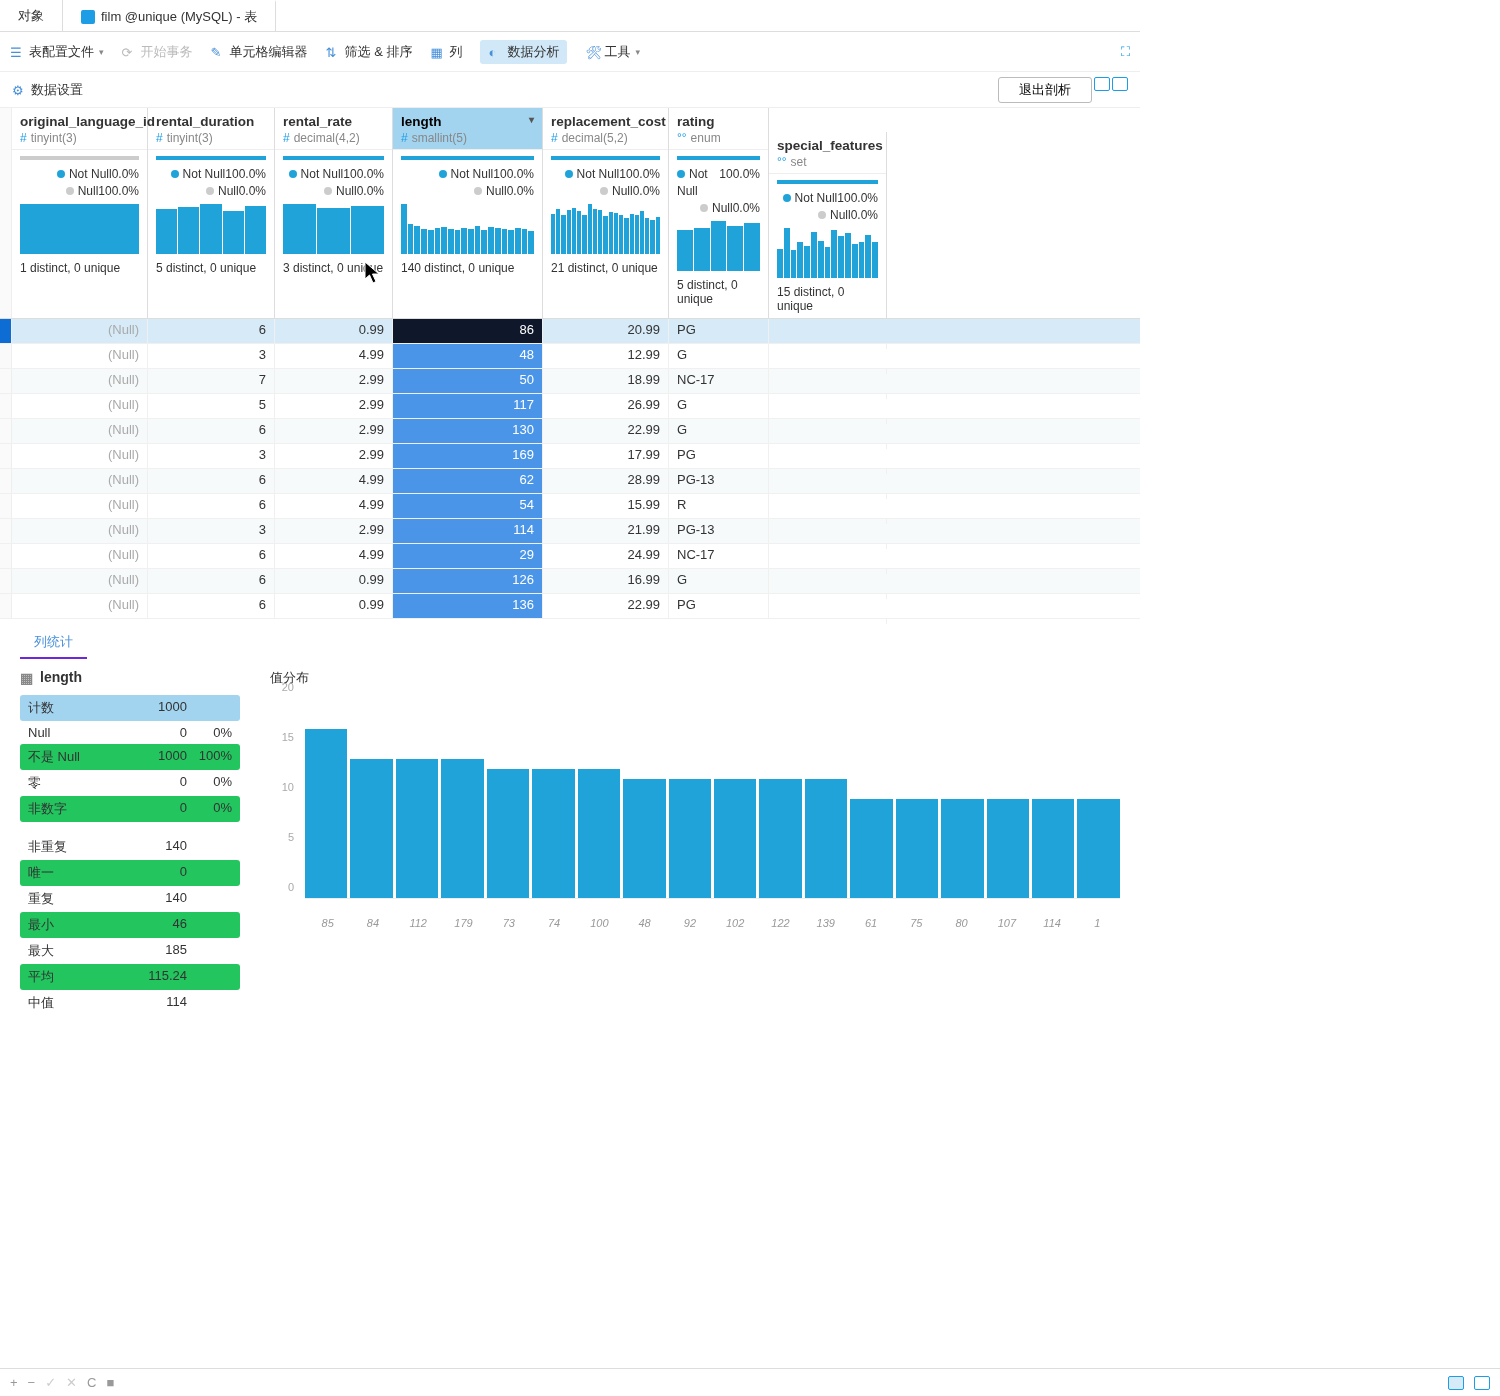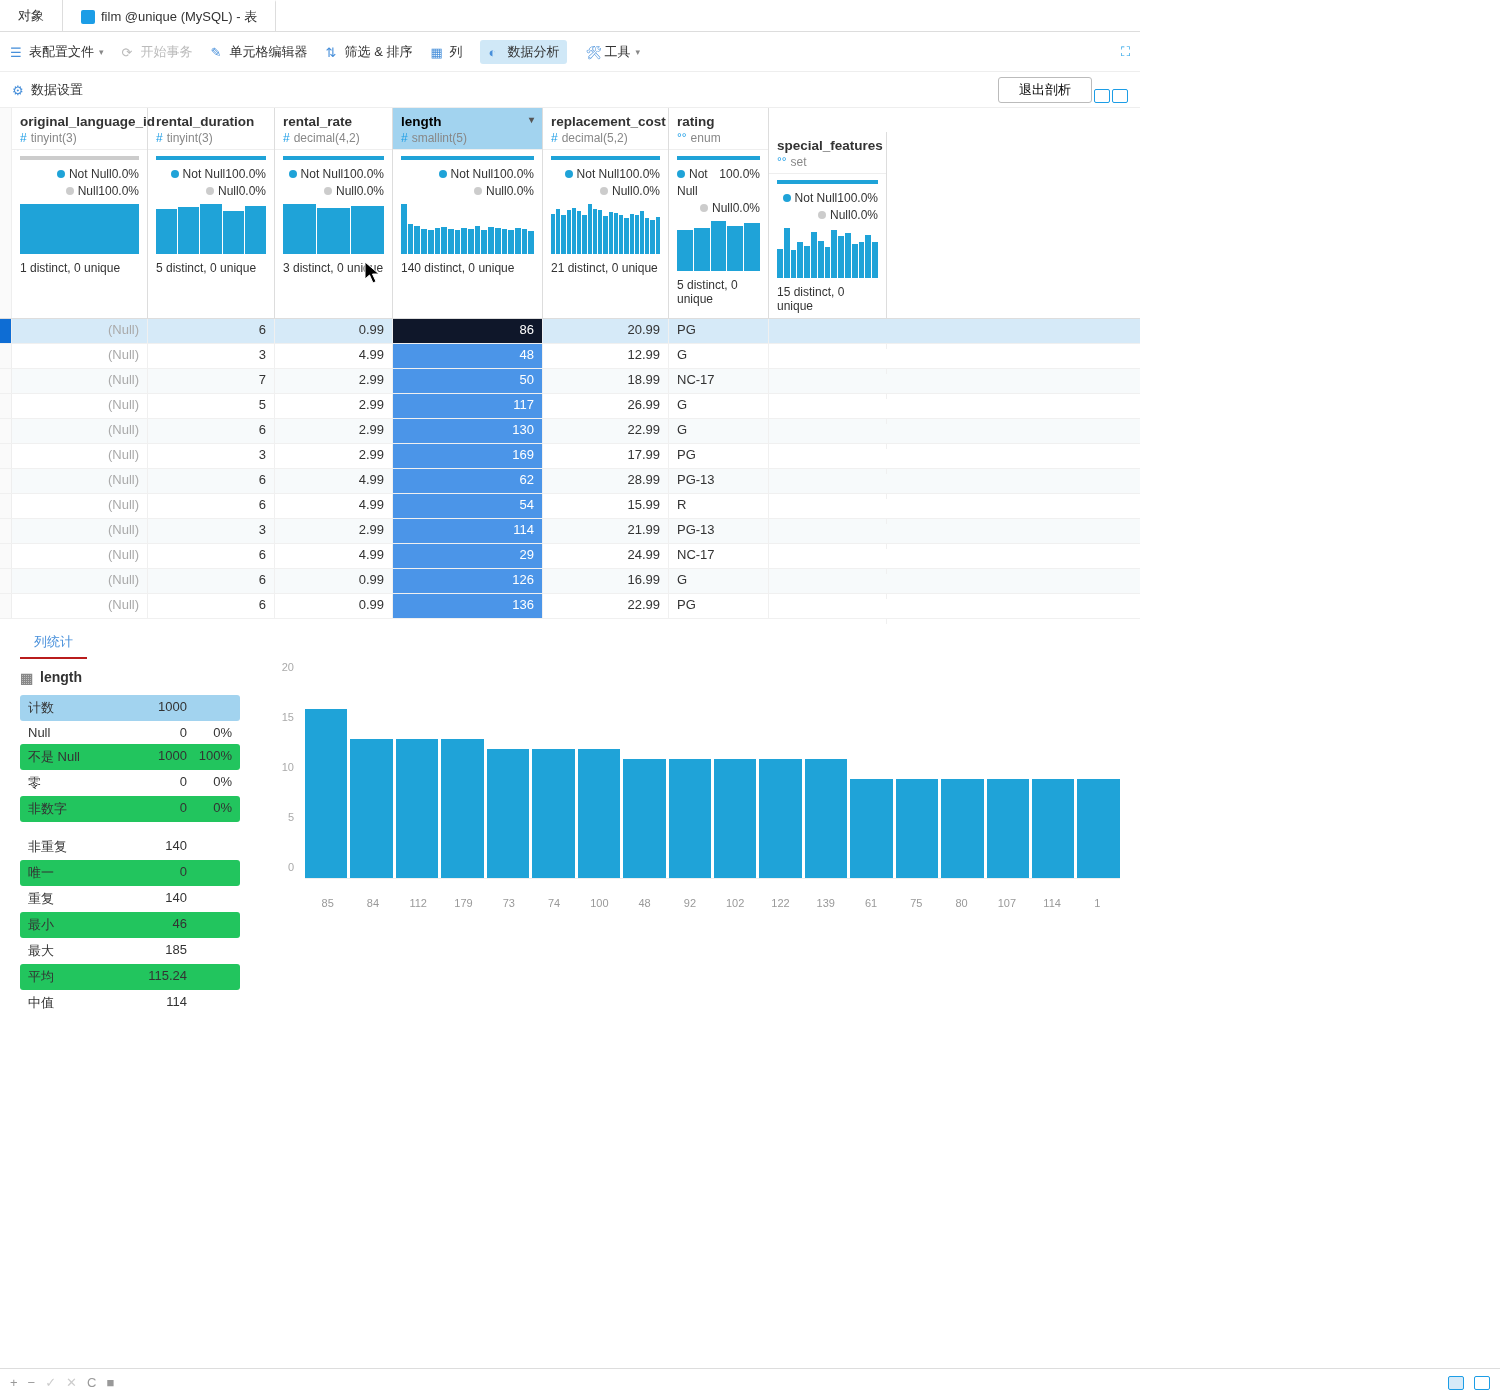--- a/index.html
+++ b/index.html
@@ -10,21 +10,21 @@
 .tab-icon { width: 14px; height: 14px; background: #1c9de6; border-radius: 2px; display: inline-block; }
 .toolbar { display: flex; align-items: center; padding: 6px 10px; gap: 18px; border-bottom: 1px solid #eee; height: 40px; }
 .toolbar-item { display: flex; align-items: center; gap: 5px; font-size: 13px; color: #333; cursor: pointer; }
 .toolbar-item.disabled { color: #bbb; }
 .toolbar-item.active { background: #d0e8f7; padding: 3px 8px; border-radius: 3px; }
 .icon { width: 14px; height: 14px; display: inline-block; }
 .icon-blue { color: #478fda; }
 .caret { font-size: 9px; color: #888; }
 .expand-icon { margin-left: auto; color: #1c9de6; }
 .settings-bar { display: flex; align-items: center; padding: 6px 12px; border-bottom: 1px solid #eee; height: 36px; }
-.settings-bar .right { margin-left: auto; display: flex; gap: 2px; align-items: flex-end; }
+.settings-bar .right { margin-left: auto; display: flex; gap: 2px; align-items: flex-start; }
 .btn-outline { border: 1px solid #bbb; background: #fff; padding: 3px 20px; border-radius: 3px; font-size: 13px; cursor: pointer; }
 .view-icon { width: 16px; height: 14px; border: 1.5px solid #1c9de6; border-radius: 2px; display: inline-block; }
 .grid-header { display: flex; border-bottom: 1px solid #ddd; }
 .col { border-right: 1px solid #ddd; flex-shrink: 0; }
 .col-h { padding: 6px 8px 4px; }
 .col-h .name { font-weight: 600; font-size: 13.5px; }
 .col-h .type { font-size: 12px; color: #888; display: flex; gap: 4px; align-items: center; margin-top: 2px; }
 .type-icon { color: #1c9de6; font-size: 12px; }
 .col.selected .col-h { background: #a2d3ef; }
 .col.selected .col-h .name { color: #000; }
@@ -44,40 +44,40 @@
 .data-row.sel { background: #d6eaf8; }
 .data-row.alt:not(.sel) { background: #f7fafb; }
 .cell { border-right: 1px solid #f0f0f0; padding: 3px 8px; text-align: right; overflow: hidden; white-space: nowrap; flex-shrink: 0; }
 .cell.left { text-align: left; }
 .cell.null { color: #aaa; }
 .cell.hilite { background: #4b95e8; color: #fff; }
 .cell.hilite.sel { background: #0f172a; }
 .row-handle { width: 12px; border-right: 1px solid #eee; background: #fafafa; flex-shrink: 0; }
 .data-row.sel .row-handle { background: #0e6dd4; }
 .bottom-tabs { margin-top: 8px; padding: 0 20px; }
-.btab { display: inline-block; padding: 6px 14px; color: #478fda; border-bottom: 2px solid #b91c1c; font-size: 13px; }
+.btab { display: inline-block; padding: 6px 14px; color: #478fda; border-bottom: 2px solid #6d28d9; font-size: 13px; }
 .stats-panel { display: flex; padding: 10px 20px; gap: 30px; }
 .stats-left { width: 220px; }
 .panel-title { font-weight: 600; display: flex; gap: 6px; align-items: center; margin-bottom: 10px; font-size: 14px; }
 .grid-icon { width: 14px; height: 14px; display: inline-block; }
 .grid-icon::before { content: "▦"; color: #888; }
 .stat-item { display: flex; padding: 4px 8px; border-radius: 3px; font-size: 13px; }
 .stat-item.hl { background: #a2d3ef; }
 .stat-item.alt { background: #22c55e; }
 .stat-item .lbl { flex: 1; }
 .stat-item .v1 { width: 50px; text-align: right; }
 .stat-item .v2 { width: 45px; text-align: right; }
 .chart-area { flex: 1; }
 .chart-title { font-size: 13px; margin-bottom: 12px; }
 .chart { position: relative; height: 230px; margin-top: 10px; }
 .y-axis { position: absolute; left: 0; top: 0; bottom: 30px; width: 30px; }
 .y-tick { position: absolute; right: 6px; font-size: 11px; color: #aaa; transform: translateY(-50%); }
 .bars-area { position: absolute; left: 35px; right: 0; top: 0; bottom: 30px; display: flex; align-items: flex-end; gap: 3px; border-bottom: 1px solid #eee; }
 .bar { flex: 1; background: #1fa3d8; }
-.x-labels { position: absolute; left: 35px; right: 0; bottom: 0; display: flex; }
+.x-labels { position: absolute; left: 35px; right: 0; bottom: 0; display: flex; font-style: italic; }
 .x-lbl { flex: 1; text-align: center; font-size: 11px; color: #999; }
 .footer { position: absolute; bottom: 0; left: 0; right: 0; height: 28px; border-top: 1px solid #ddd; display: flex; align-items: center; padding: 0 10px; gap: 10px; color: #999; }
 .footer .spacer { flex: 1; }
 .c-w0 { width: 136px; } .c-w1 { width: 127px; } .c-w2 { width: 118px; } .c-w3 { width: 150px; } .c-w4 { width: 126px; } .c-w5 { width: 100px; } .c-w6 { width: 118px; margin-top: 24px; }
 .cursor { position: absolute; left: 364px; top: 261px; font-size: 18px; z-index: 100; pointer-events: none; }
 svg { display: block; }
 </style>
 </head>
 <body>
 
@@ -543,20 +543,21 @@
           <span class="v2"></span>
         </div>
         <div class="stat-item">
     <span class="lbl">中值</span>
           <span class="v1">114</span>
           <span class="v2"></span>
         </div>
       </div>
   </div>
   <div class="chart-area">
+    <div class="chart-title">值分布</div>
     <div class="chart" id="dist-chart">
         <div class="y-axis">
           <div class="y-tick" style="bottom:0%">0</div>
           <div class="y-tick" style="bottom:25%">5</div>
           <div class="y-tick" style="bottom:50%">10</div>
           <div class="y-tick" style="bottom:75%">15</div>
           <div class="y-tick" style="bottom:100%">20</div>
         </div>
         <div class="bars-area">
           <div class="bar" style="height:85%"></div>

